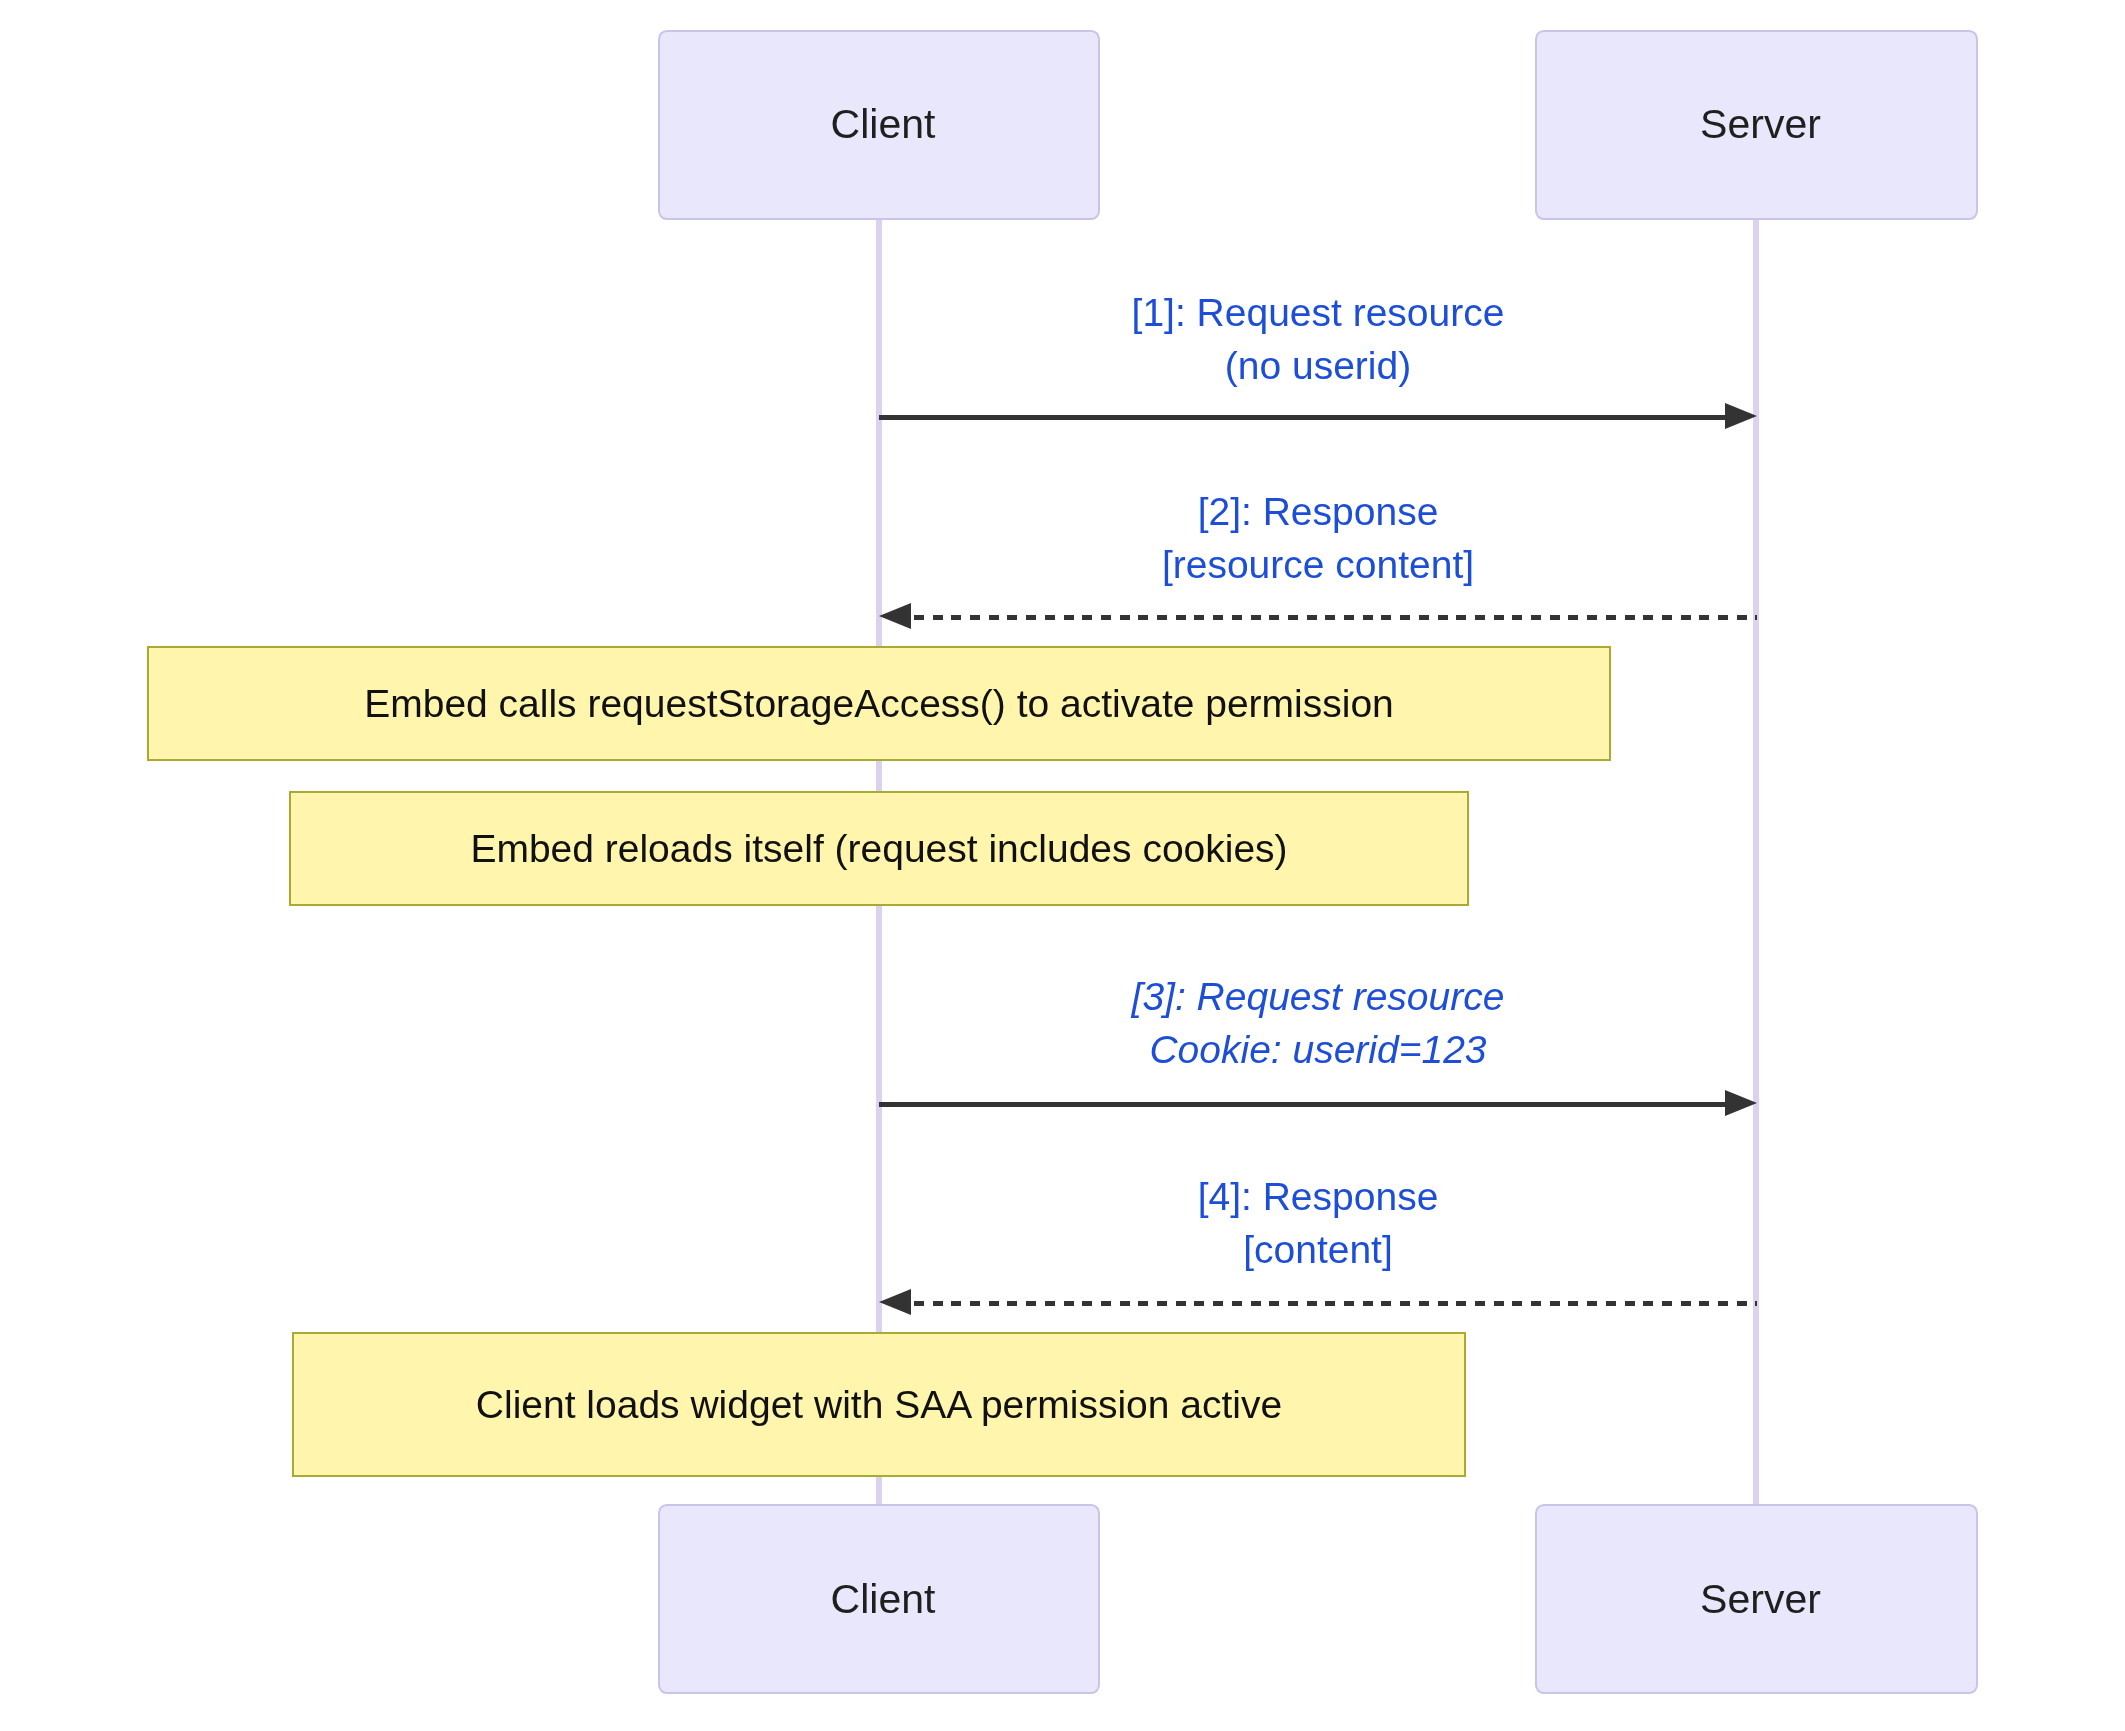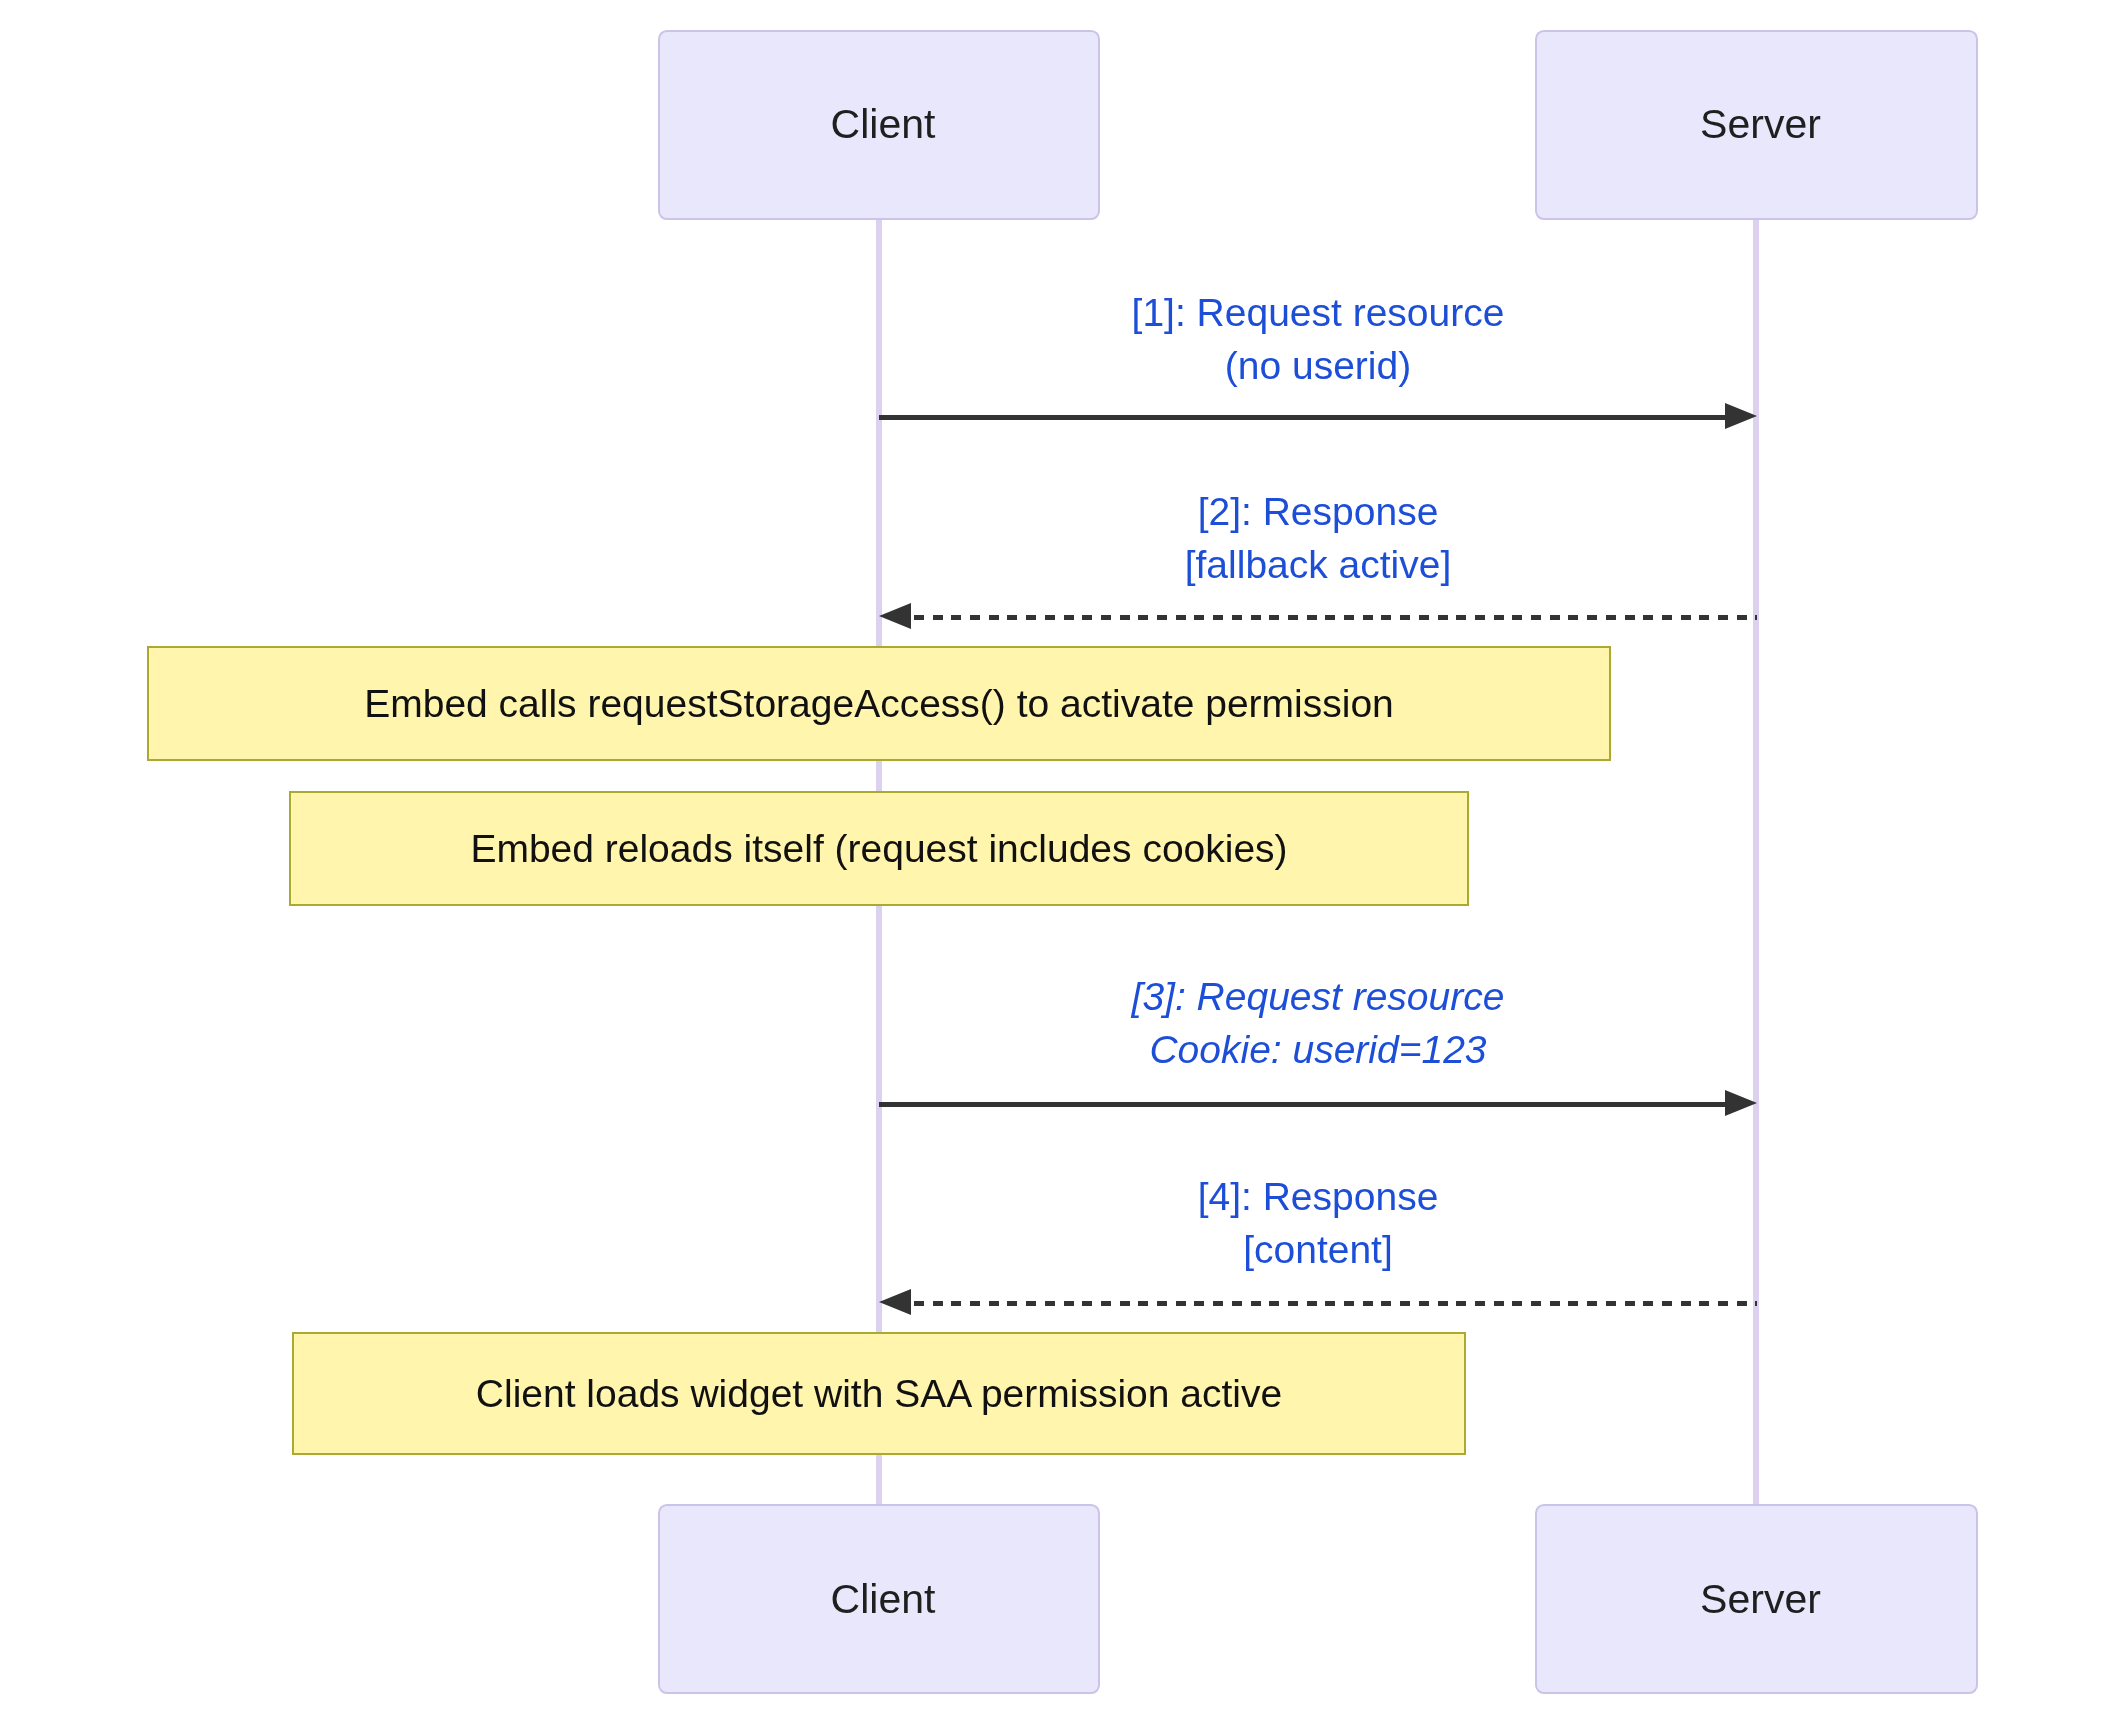--- a/index.html
+++ b/index.html
@@ -89,21 +89,21 @@
     <div>[1]: Request resource</div>
     <div>(no userid)</div>
   </div>
   <div class="arrow" style="top:401px;">
     <div class="line-solid"></div>
     <div class="head-right"></div>
   </div>
 
   <div class="msg-text" style="top:485px;">
     <div>[2]: Response</div>
-    <div>[fallback active]</div>
+    <div>[resource content]</div>
   </div>
   <div class="arrow" style="top:601px;">
     <div class="line-dashed"></div>
     <div class="head-left"></div>
   </div>
 
   <div class="note" style="left:147px; top:646px; width:1464px; height:115px;">
     <span>Embed calls requestStorageAccess() to activate permission</span>
   </div>
 
@@ -122,21 +122,21 @@
 
   <div class="msg-text" style="top:1170px;">
     <div>[4]: Response</div>
     <div>[content]</div>
   </div>
   <div class="arrow" style="top:1287px;">
     <div class="line-dashed"></div>
     <div class="head-left"></div>
   </div>
 
-  <div class="note" style="left:292px; top:1332px; width:1174px; height:123px;">
+  <div class="note" style="left:292px; top:1332px; width:1174px; height:145px;">
     <span>Client loads widget with SAA permission active</span>
   </div>
 
   <div class="actor" style="left:658px; top:1504px; width:442px; height:190px;">
     <span>Client</span>
   </div>
   <div class="actor" style="left:1535px; top:1504px; width:443px; height:190px;">
     <span>Server</span>
   </div>
 

